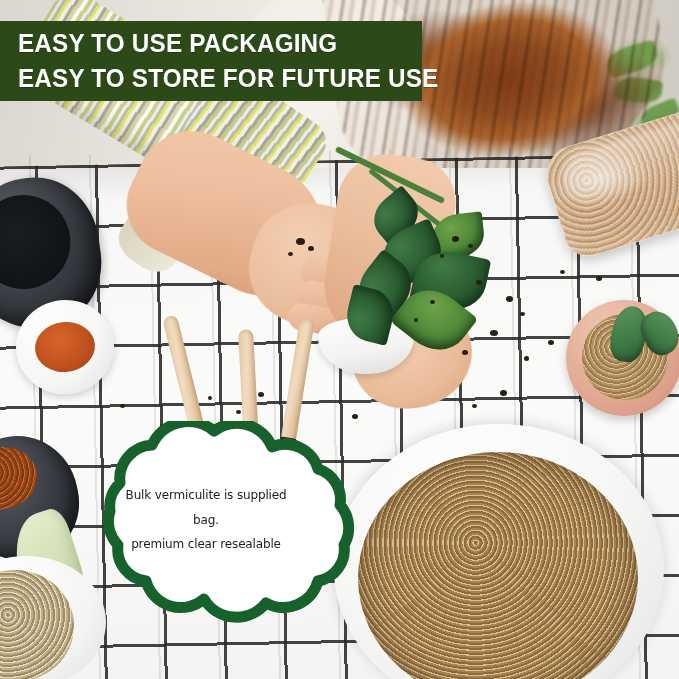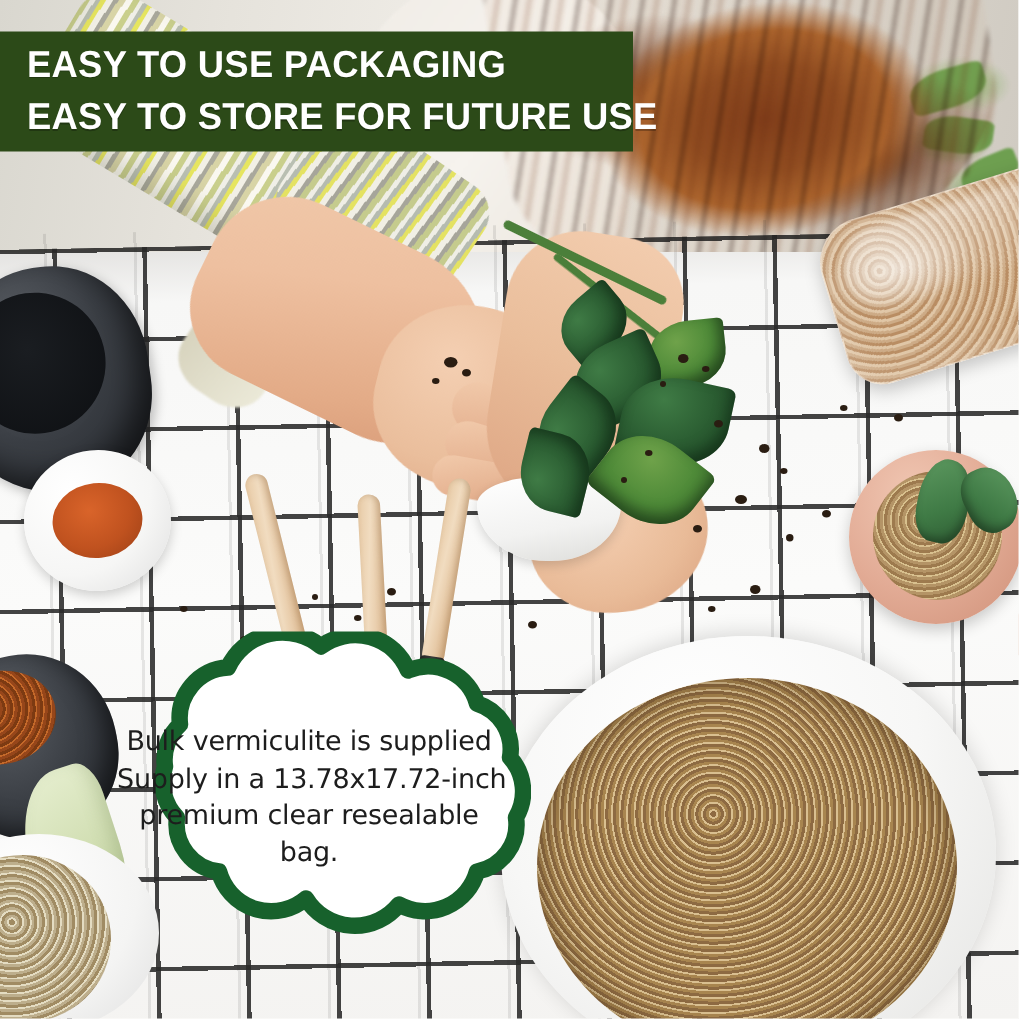--- a/index.html
+++ b/index.html
@@ -368,21 +368,21 @@
   .cloudwrap {
     position:absolute; left:58px; top:421px; width:296px; height:226px;
     z-index:40;
   }
   .cloudwrap svg { position:absolute; inset:0; width:100%; height:100%; }
   .cloudtext {
     position:absolute; left:20px; top:62px; width:256px;
     text-align:center;
     color:#1d1d1d;
     font-family:"DejaVu Sans", sans-serif;
-    font-size:18px;
+    font-size:12px;
     line-height:24.5px;
     letter-spacing:-.15px;
   }
   .cloudtext .cl { display:block; white-space:nowrap; }
 </style>
 </head>
 <body>
 
 <div id="stage">
 
@@ -505,19 +505,18 @@
                a32,32 0 0 1 -26,36
                a36,36 0 0 1 -52,22
                a38,38 0 0 1 -62,-4
                a36,36 0 0 1 -58,-18
                a32,32 0 0 1 -28,-36
                a34,34 0 0 1 -8,-34
                a32,32 0 0 1 10,-28 Z" fill="#FFFFFF" stroke="#17612C" stroke-width="11" stroke-linejoin="round"></path>
     </svg>
     <div class="cloudtext">
       <span class="cl">Bulk vermiculite is supplied</span>
-      <span class="cl">Supply in a 13.78x17.72-inch</span>
+      <span class="cl">bag.</span>
       <span class="cl">premium clear resealable</span>
-      <span class="cl">bag.</span>
     </div>
   </div>
 
 </div>
 
 </body></html>

